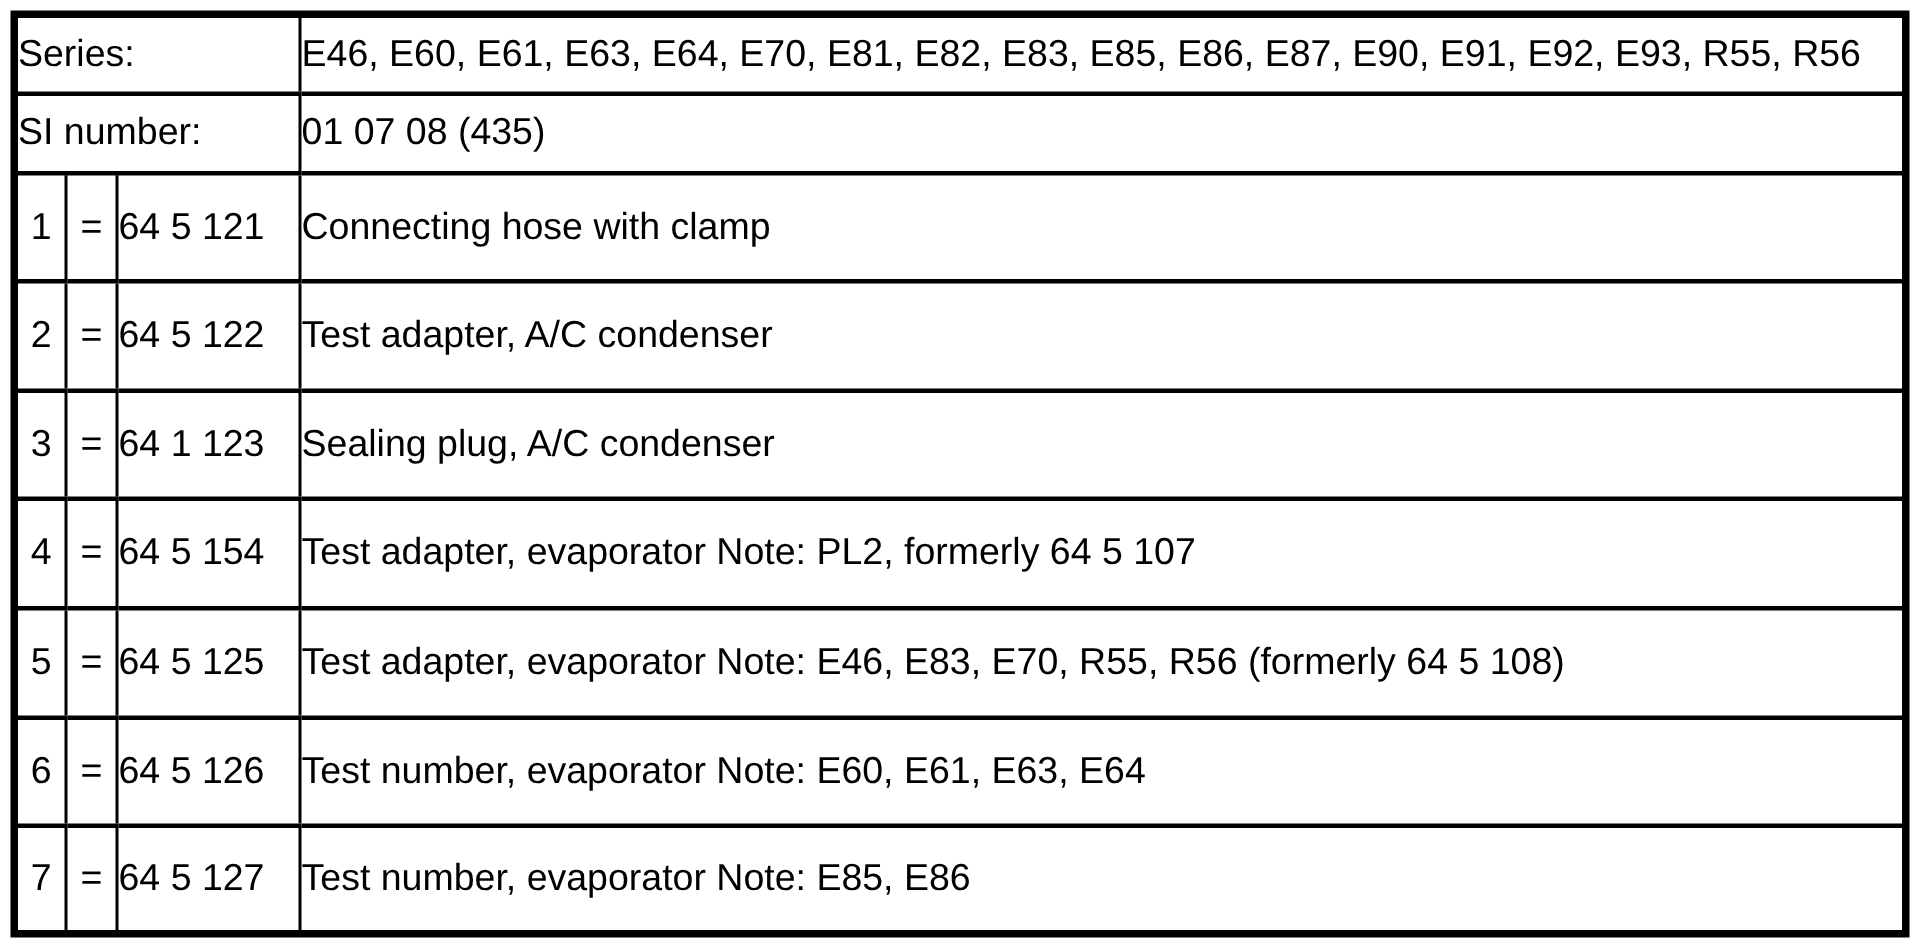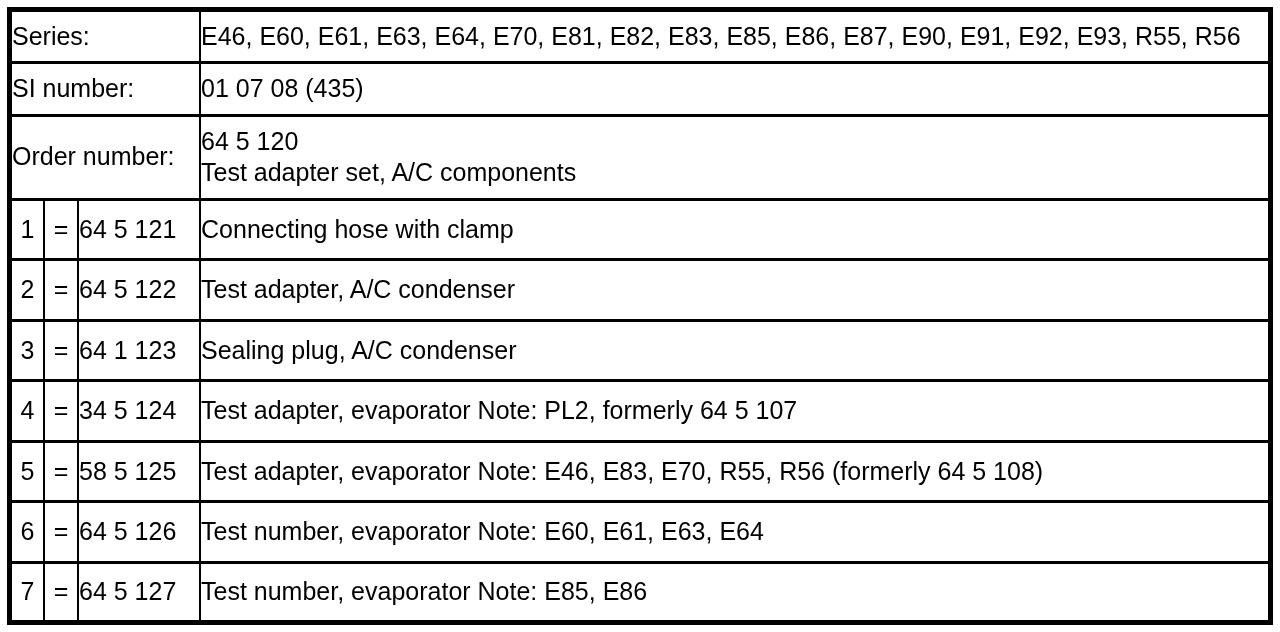--- a/index.html
+++ b/index.html
@@ -76,27 +76,20 @@
       </colgroup>
       <tbody>
         <tr style="height:50px">
           <td colspan="3" class="label-cell">Series:</td>
           <td class="value-cell last">E46, E60, E61, E63, E64, E70, E81, E82, E83, E85, E86, E87, E90, E91, E92, E93, R55, R56</td>
         </tr>
         <tr style="height:53px">
           <td colspan="3" class="label-cell">SI number:</td>
           <td class="value-cell last">01 07 08 (435)</td>
         </tr>
-        <tr style="height:84px">
-          <td colspan="3" class="label-cell top-label">Order number:</td>
-          <td class="value-cell last">
-            <div class="value-line">64 5 120</div>
-            <div class="value-line">Test adapter set, A/C components</div>
-          </td>
-        </tr>
 
         <tr>
           <td class="num-cell">1</td>
           <td class="eq-cell">=</td>
           <td class="part-cell">64 5 121</td>
           <td class="desc-cell last">Connecting hose with clamp</td>
         </tr>
         <tr>
           <td class="num-cell">2</td>
           <td class="eq-cell">=</td>
@@ -105,27 +98,27 @@
         </tr>
         <tr>
           <td class="num-cell">3</td>
           <td class="eq-cell">=</td>
           <td class="part-cell">64 1 123</td>
           <td class="desc-cell last">Sealing plug, A/C condenser</td>
         </tr>
         <tr>
           <td class="num-cell">4</td>
           <td class="eq-cell">=</td>
-          <td class="part-cell">34 5 124</td>
+          <td class="part-cell">64 5 154</td>
           <td class="desc-cell last">Test adapter, evaporator Note: PL2, formerly 64 5 107</td>
         </tr>
         <tr>
           <td class="num-cell">5</td>
           <td class="eq-cell">=</td>
-          <td class="part-cell">58 5 125</td>
+          <td class="part-cell">64 5 125</td>
           <td class="desc-cell last">Test adapter, evaporator Note: E46, E83, E70, R55, R56 (formerly 64 5 108)</td>
         </tr>
         <tr>
           <td class="num-cell">6</td>
           <td class="eq-cell">=</td>
           <td class="part-cell">64 5 126</td>
           <td class="desc-cell last">Test number, evaporator Note: E60, E61, E63, E64</td>
         </tr>
         <tr>
           <td class="num-cell">7</td>

